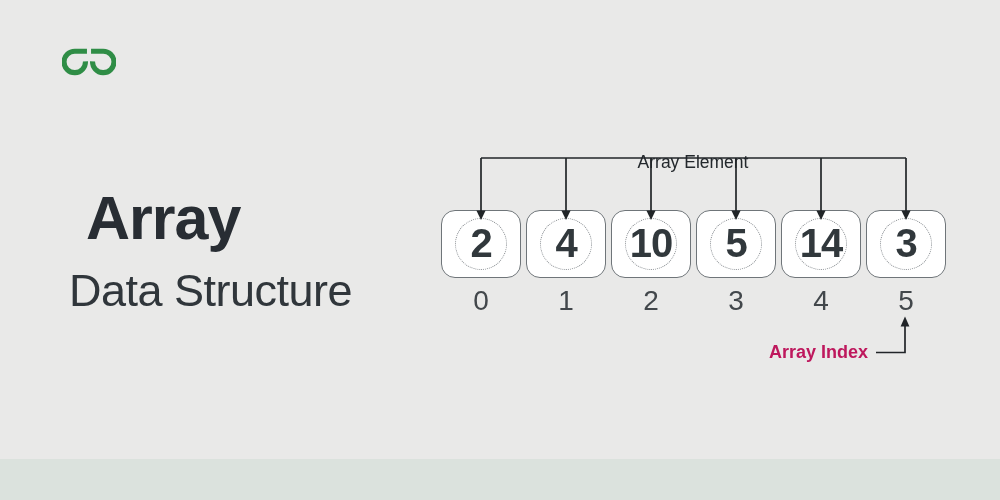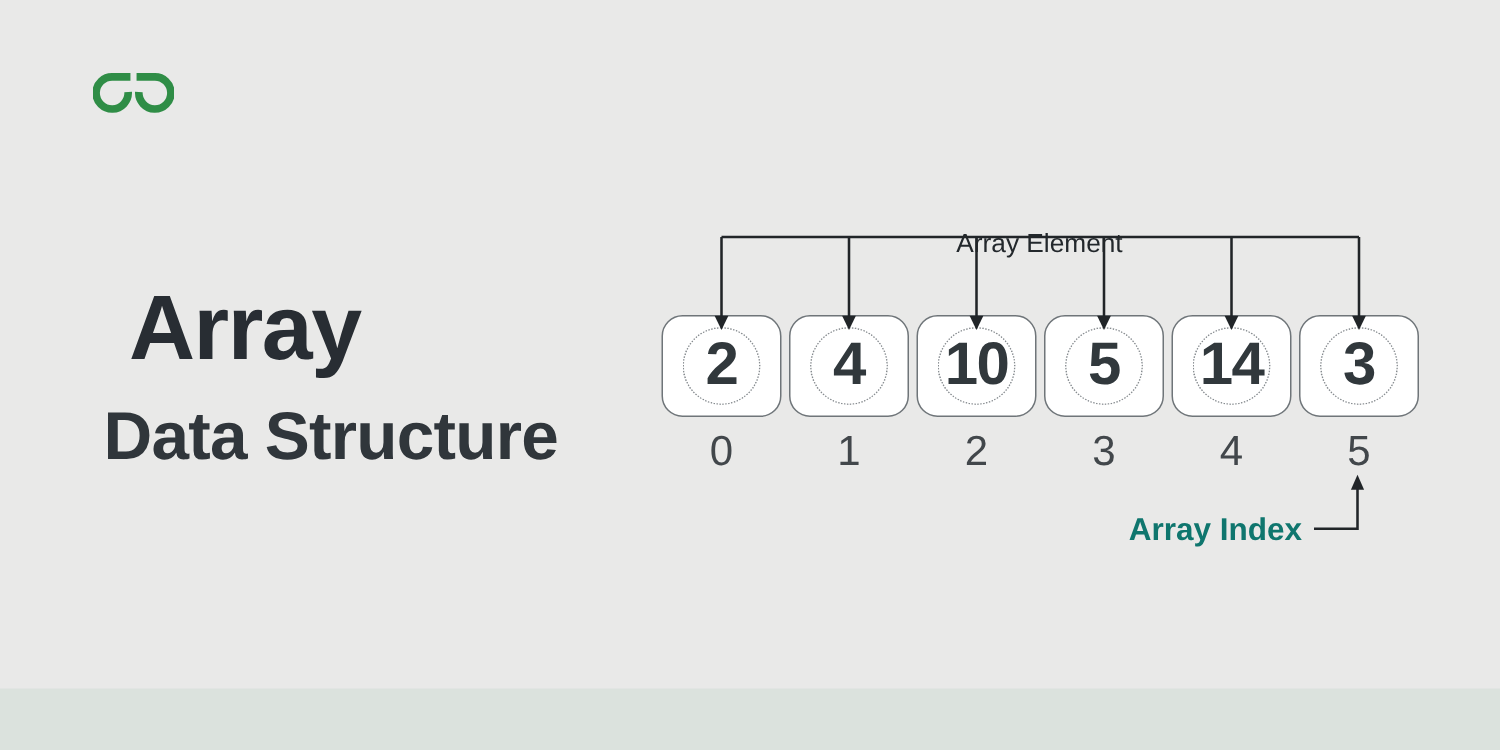--- a/index.html
+++ b/index.html
@@ -20,34 +20,34 @@
   }
 
   
   .heading {
     position:absolute; left:67px; top:188px;
     font-size:61px; font-weight:800; letter-spacing:-1px;
     color:#282d33; line-height:1;margin-left:19px;
   }
   .subheading {
     position:absolute; left:69px; top:268px;
-    font-size:45px; font-weight:700; letter-spacing:-0.5px;
+    font-size:45px; font-weight:400; letter-spacing:-0.5px;
     color:#30363b; line-height:1;
   }
 
   
   .element-label {
     position:absolute; left:573px; top:132px; width:240px;
     text-align:center;
     font-size:17.5px; font-weight:400; color:#23282c;margin-top:20px;
   }
   .index-caption {
     position:absolute; left:730px; top:342px; width:138px;
     text-align:right;
-    font-size:21px; font-weight:700; color:#0f766e;
+    font-size:18px; font-weight:700; color:#be185d;
   }
 
   .cell {
     position:absolute; top:210px;
     width:80px; height:68px;
     background:#ffffff;
     border:1.5px solid #6f7579;
     border-radius:14px;
     display:flex; align-items:center; justify-content:center;
     z-index:1;

